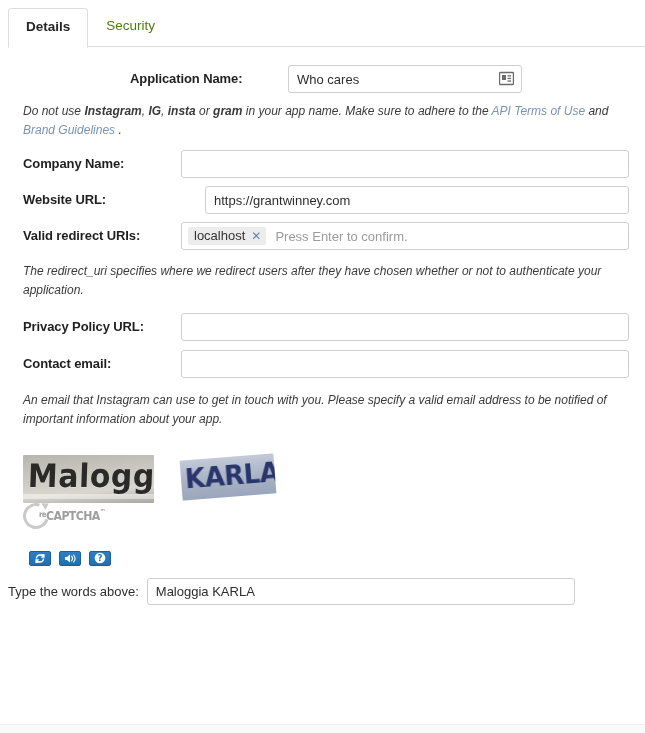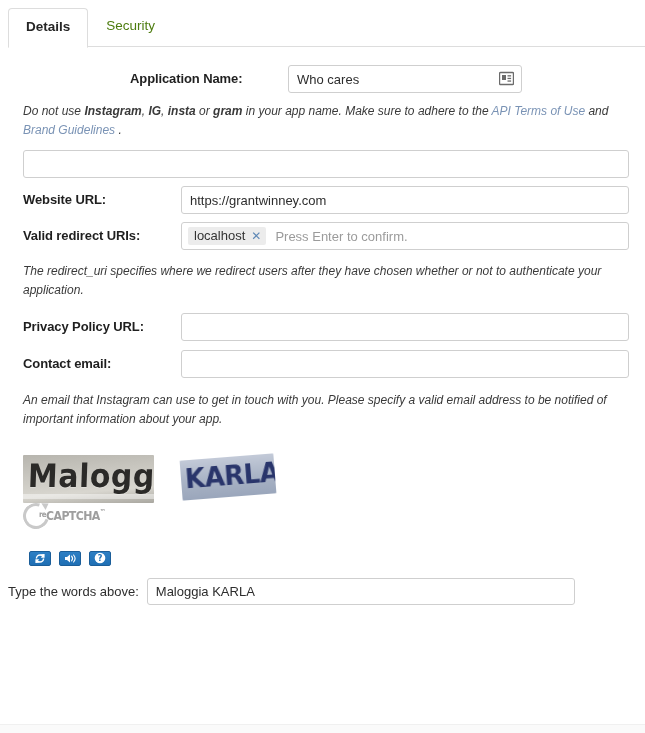--- a/index.html
+++ b/index.html
@@ -337,26 +337,27 @@
       </div>
     </div>
   </div>
 
   <div class="help" style="margin-left:0;">
     <span>Do not use </span><b>Instagram</b><span>, </span><b>IG</b><span>, </span><b>insta</b><span> or </span><b>gram</b><span> in your app name. Make sure to adhere to the </span><a href="#">API Terms of Use</a><span> and </span><a href="#">Brand Guidelines</a><span> .</span>
   </div>
 
 
   <div class="row" style="margin-top:11px;">
+    <div class="label">Company Name:</div>
     <div class="field">
       <input class="inp" type="text" value="" style="">
     </div>
   </div>
 
-  <div class="row" style="margin-top:8px;">
+  <div class="row" style="margin-top:8px;gap:24px;">
     <div class="label">Website URL:</div>
     <div class="field">
       <input class="inp" type="text" value="https://grantwinney.com" style="">
     </div>
   </div>
 
   <div class="row" style="margin-top:8px;">
     <div class="label">Valid redirect URIs:</div>
     <div class="field">
       <div class="tagbox">

